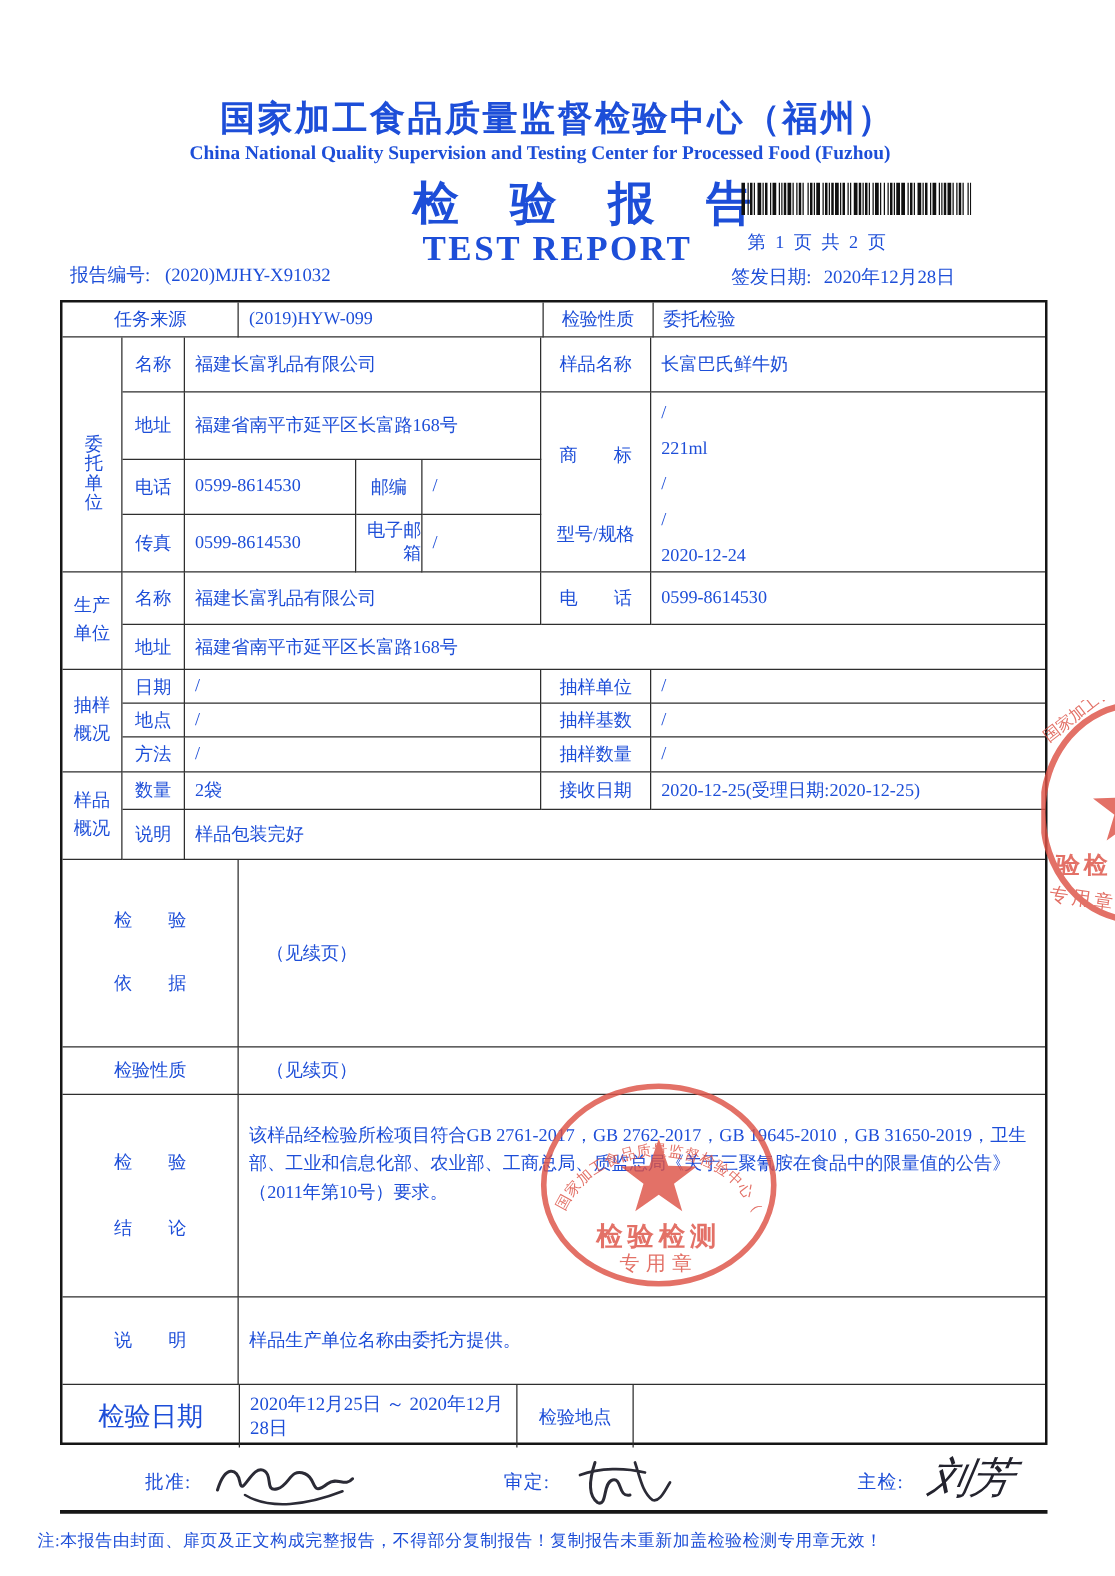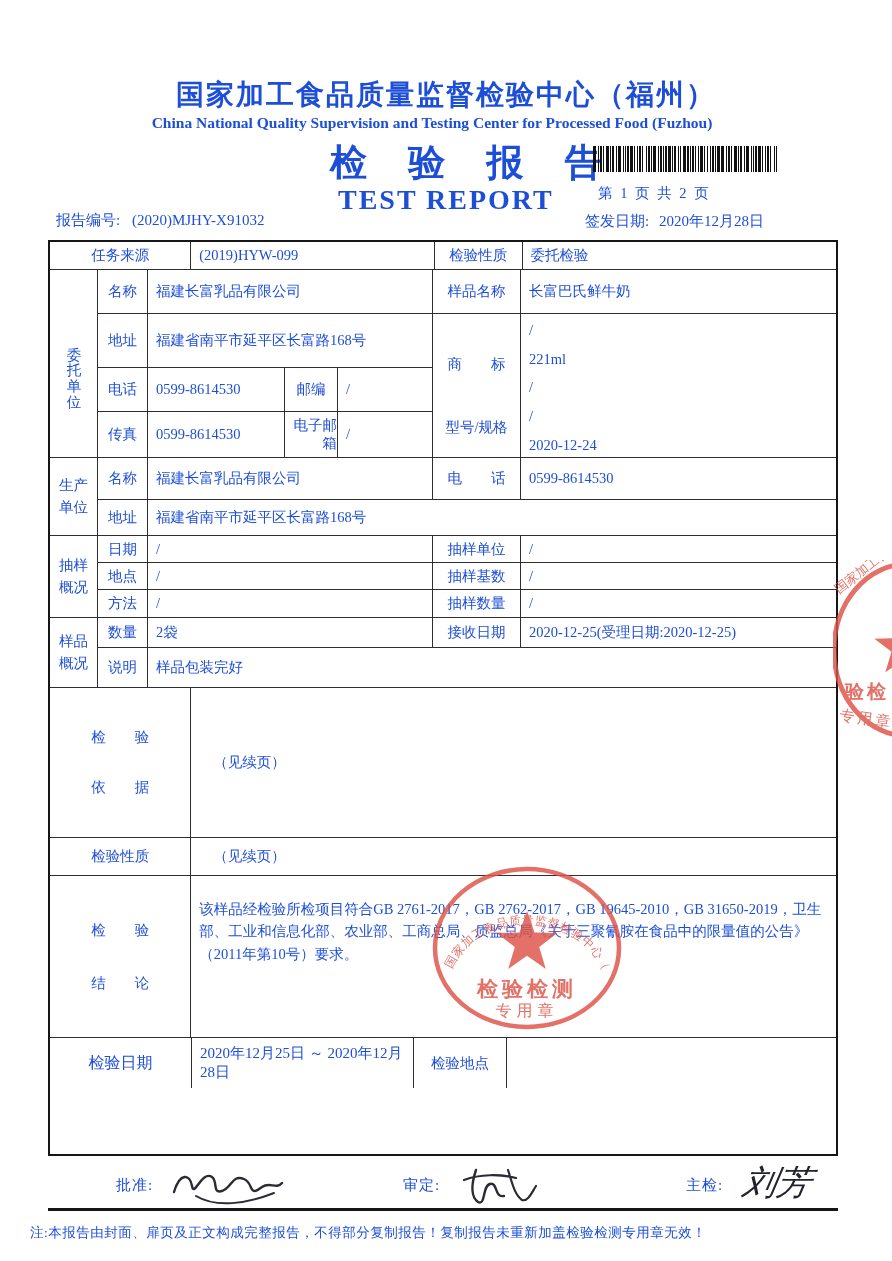--- a/index.html
+++ b/index.html
@@ -184,23 +184,27 @@
     <div class="r" style="height:38px;">
       <div class="c lab" style="width:142px;">检验性质</div>
       <div class="c val nr" style="width:648px;padding-left:22px;">（见续页）</div>
     </div>
 
     <div class="r" style="height:162px;">
       <div class="c lab pre" style="width:142px;line-height:3.6;"><span><span>检　　验</span><br><span>结　　论</span></span></div>
       <div class="c val nr conc" style="width:648px;">该样品经检验所检项目符合GB 2761-2017，GB 2762-2017，GB 19645-2010，GB 31650-2019，卫生部、工业和信息化部、农业部、工商总局、质监总局《关于三聚氰胺在食品中的限量值的公告》（2011年第10号）要求。</div>
     </div>
 
+    <div class="r" style="height:70px;">
+      <div class="c lab pre" style="width:142px;">说　　明</div>
+      <div class="c val nr" style="width:648px;">样品生产单位名称由委托方提供。</div>
+    </div>
 
     <div class="r" style="height:50px;">
-      <div class="c lab nb" style="width:142px;font-size:16px;">检验日期</div>
+      <div class="c lab nb" style="width:142px;font-size:21px;">检验日期</div>
       <div class="c val nb" style="width:222px;font-size:15px;">2020年12月25日 ～ 2020年12月28日</div>
       <div class="c lab nb" style="width:93px;">检验地点</div>
     </div>
   </div>
 
   <div class="abs sigband">
     <span class="abs siglab" style="left:68px;top:20px;">批准:</span>
     <svg class="abs" style="left:118px;top:6px;" width="120" height="46" viewBox="0 0 120 46">
       <path d="M8,30 C14,10 24,12 26,24 C28,36 36,8 46,15 C52,19 46,32 56,29 C66,26 66,12 78,17 C88,21 82,36 96,25 C104,19 110,28 116,21" stroke="#2b2b36" stroke-width="2.4" fill="none" stroke-linecap="round"></path>
       <path d="M30,34 C50,46 80,42 108,31" stroke="#2b2b36" stroke-width="2" fill="none" stroke-linecap="round"></path>

